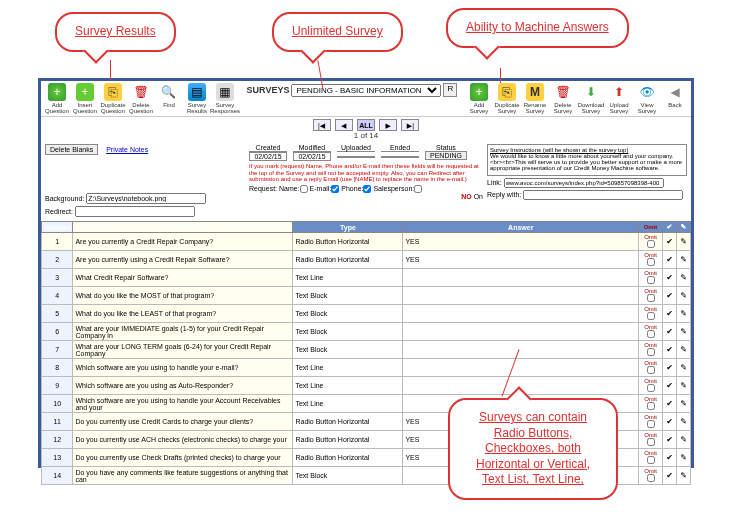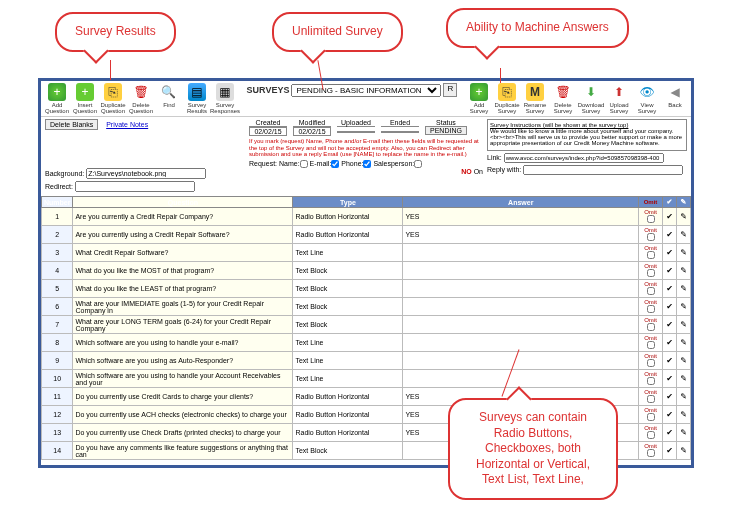--- a/index.html
+++ b/index.html
@@ -1,18 +1,18 @@
 <!DOCTYPE html>
 <html><head>
 <meta charset="utf-8">
 <style>
 * { box-sizing: border-box; margin: 0; padding: 0; }
 body { font-family: Arial, sans-serif; font-size: 8px; background: #fff; width: 732px; height: 518px; position: relative; overflow: hidden; }
 
-.callout { position: absolute; background: #fff; border: 2px solid #d33; border-radius: 18px; padding: 10px 18px; color: #d33; font-size: 12px; text-align: center; z-index: 100; line-height: 1.3; }
+.callout { position: absolute; background: #fff; border: 2px solid #d33; border-radius: 18px; padding: 10px 18px; color: #d33; font-size: 12px; text-align: center; z-index: 100; line-height: 1.3; text-decoration: underline; }
 .callout::after { content: ''; position: absolute; width: 16px; height: 16px; background: #fff; border-right: 2px solid #d33; border-bottom: 2px solid #d33; transform: rotate(45deg); }
 .c1 { top: 12px; left: 55px; } .c1::after { bottom: -10px; left: 30px; }
 .c2 { top: 12px; left: 272px; text-align: center; } .c2::after { bottom: -10px; left: 30px; }
 .c3 { top: 8px; left: 446px; } .c3::after { bottom: -10px; left: 30px; }
 .c4 { top: 398px; left: 448px; width: 170px; } .c4::after { top: -10px; left: 60px; transform: rotate(-135deg); }
 
 .leader { position: absolute; border-left: 1px solid #d33; z-index: 50; }
 .l1 { top: 60px; left: 110px; height: 20px; }
 .l2 { top: 60px; left: 320px; height: 30px; transform: rotate(-10deg); }
 .l3 { top: 68px; left: 500px; height: 15px; }
@@ -177,20 +177,28 @@
           <div class="ico ico-view">👁</div>
           <div class="lbl">View<br>Survey</div>
         </div>
         <div class="tbtn">
           <div class="ico ico-back">◀</div>
           <div class="lbl">Back</div>
         </div>
       </div>
 </div>
 
+<div class="nav-row">
+  <span class="navbtn">|◀</span>
+  <span class="navbtn">◀</span>
+  <span class="navbtn all">ALL</span>
+  <span class="navbtn">▶</span>
+  <span class="navbtn">▶|</span>
+  <span class="pos">1 of 14</span>
+</div>
 
 <div class="mid">
   <div class="mid-left">
     <span class="delbl">Delete Blanks</span>
     <span class="priv">Private Notes</span>
     <div style="height:34px"></div>
     <div class="bgrow">
       <span>Background:</span>
       <input type="text" value="Z:\Surveys\notebook.png" style="">
     </div>

